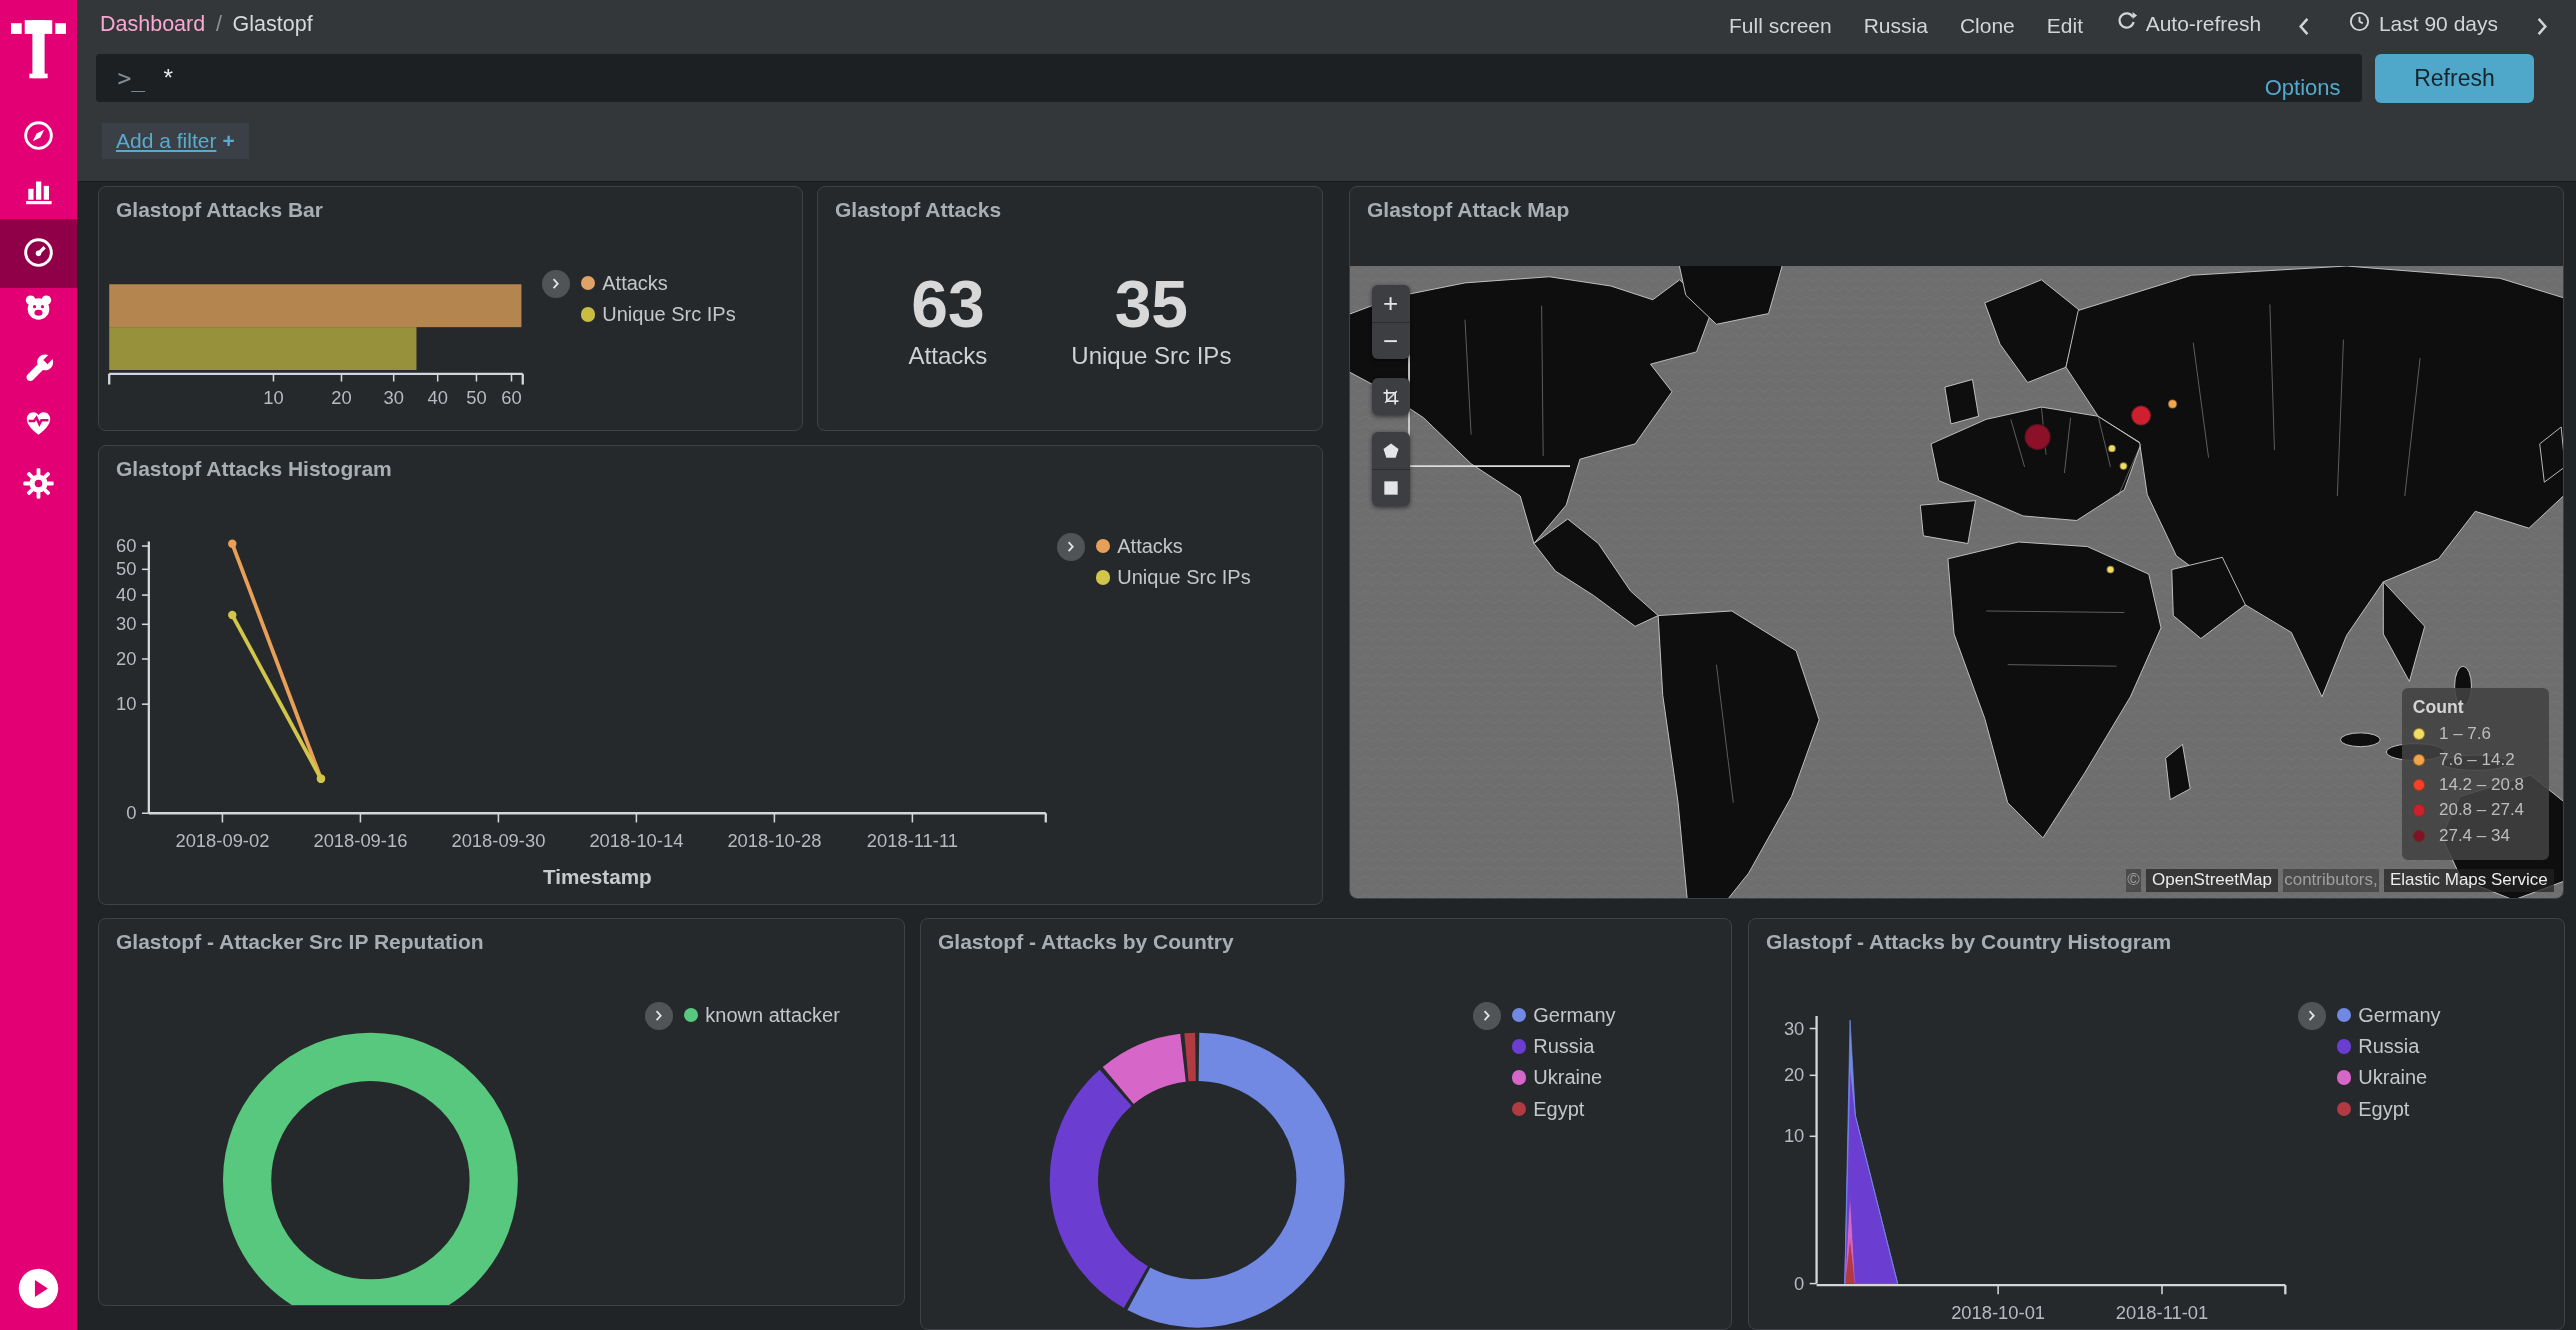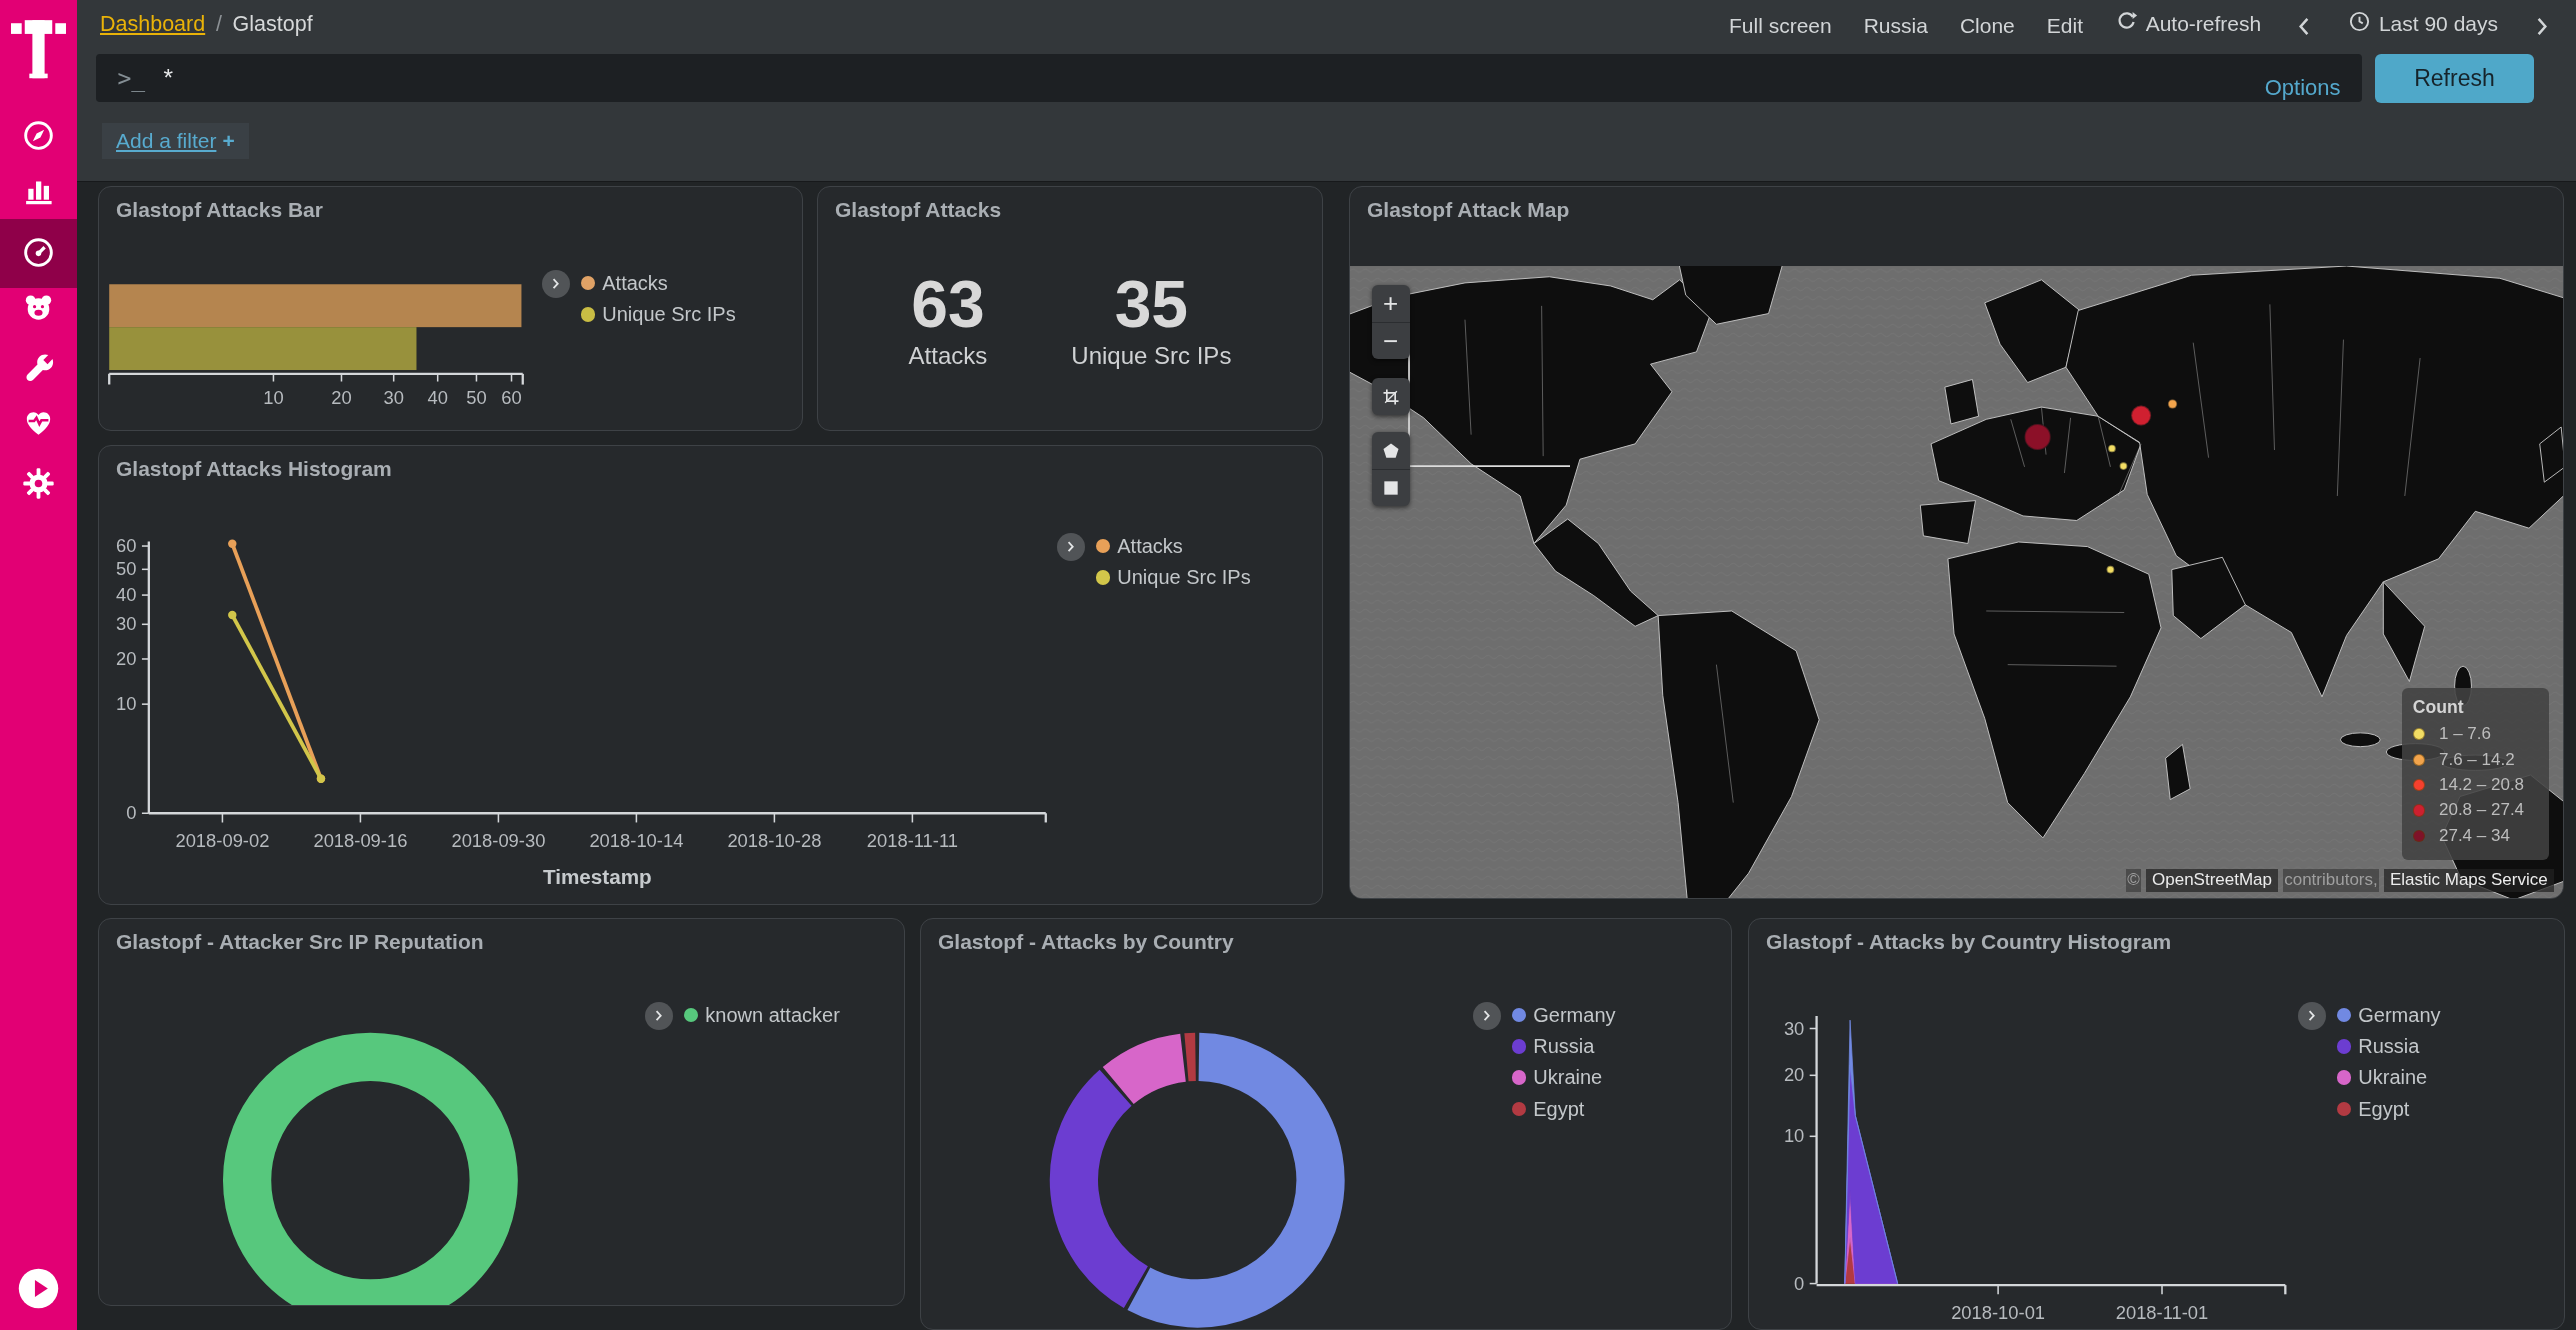--- a/index.html
+++ b/index.html
@@ -13,38 +13,38 @@
   #sidebar { position:absolute; left:0; top:0; width:77px; height:1331px; background:#e20074; z-index:30; }
   .side-item { position:absolute; left:0; width:77px; height:69px; display:flex; align-items:center; justify-content:center; cursor:pointer; }
   .side-item.selected { background:rgba(0,0,0,0.37); }
   .side-item svg { width:35px; height:35px; }
   #brand { position:absolute; left:10.7px; top:10.7px; width:55px; height:71px; }
   #expand-btn { position:absolute; left:17px; top:1267px; width:43px; height:43px; cursor:pointer; }
   
   #header { position:absolute; left:77px; top:0; width:2499px; height:182px; background:#33373a; border-bottom:1.5px solid #17191b; z-index:20; }
   #topbar { position:absolute; left:0; top:0; right:0; height:48px; display:flex; align-items:center; padding:0 23px; }
   #breadcrumb { display:flex; align-items:center; gap:10.7px; font-size:21.5px; }
-  #breadcrumb .bc-root { color:#eab308; cursor:pointer;text-decoration:underline; }
+  #breadcrumb .bc-root { color:#f9a8d4; cursor:pointer; }
   #breadcrumb .bc-sep { color:#8d9296; }
   #breadcrumb .bc-cur { color:#d6d8d9; }
   #topnav { margin-left:auto; display:flex; align-items:flex-end; gap:32px; font-size:21px; color:#d2d5d7; }
   .nav-item { cursor:pointer; display:flex; align-items:center; gap:7.7px; white-space:nowrap; }
   .nav-item svg { width:23px; height:23px; }
   #querybar { position:absolute; left:0; top:48px; right:0; height:60px; display:flex; align-items:center; padding:0 42px 0 19px; }
   #query-input { flex:1; height:48px; background:#1d2023; border-radius:3.8px; display:flex; align-items:center; padding:0 21.5px; gap:18.4px; }
   #query-prompt { color:#848e94; font-size:23px; font-family:"DejaVu Sans Mono", monospace; }
   #query-value { flex:1; color:#e8eaeb; font-size:24.5px; }
   #options-link { color:#54a8cc; font-size:22px; cursor:pointer;margin-top:20px; }
   #refresh-btn { margin-left:13px; width:159px; height:49px; background:#4fa8c9; border:none; border-radius:6.1px; font-size:23px; color:#16242b; font-family:inherit; cursor:pointer; }
   #filterbar { position:absolute; left:0; top:107px; right:0; height:74px; }
   #add-filter { position:absolute; left:25px; top:16px; background:#3a4045; padding:6.1px 14px; font-size:21px; color:#58abcf; cursor:pointer; }
   #add-filter .af-label { text-decoration:underline; }
   #add-filter .af-plus { font-weight:bold; margin-left:6.1px; }
   
-  .panel { position:absolute; background:#26292c; border:1.5px solid #3e4246; border-radius:13px; overflow:hidden; }
+  .panel { position:absolute; background:#26292c; border:1.5px solid #3e4246; border-radius:8px; overflow:hidden; }
   .panel-title { position:absolute; left:17px; top:10.7px; font-size:21px; color:#a9aeb3; white-space:nowrap; z-index:3; }
   #p-bar    { left:98px;  top:186px;  width:705px;  height:245px; }
   #p-metric { left:817px; top:186px;  width:506px;  height:245px; }
   #p-map    { left:1349px; top:186px;  width:1215px; height:713px; }
   #p-line   { left:98px;  top:445px;  width:1225px; height:460px; }
   #p-rep    { left:98px;  top:918px; width:807px; height:388px; }
   #p-country{ left:920px; top:918px; width:812px; height:412px; }
   #p-chist  { left:1748px; top:918px; width:817px; height:412px; }
   .chart-svg { position:absolute; left:0; top:0; }
   

